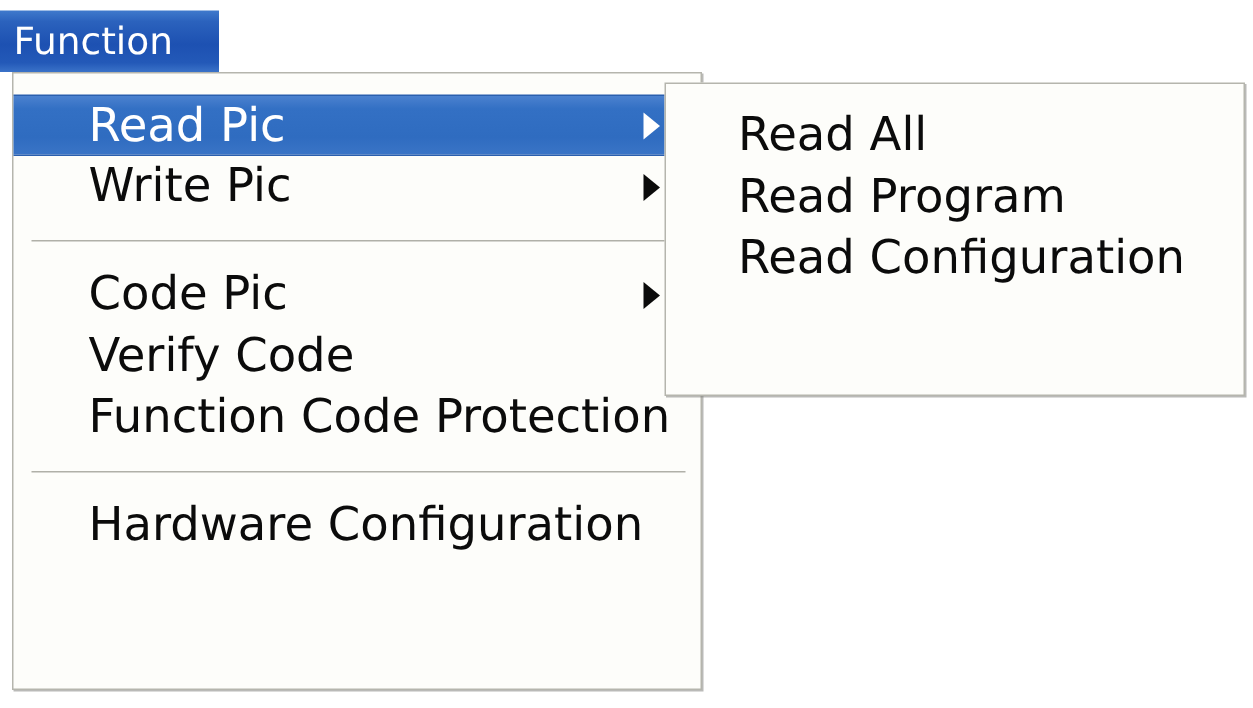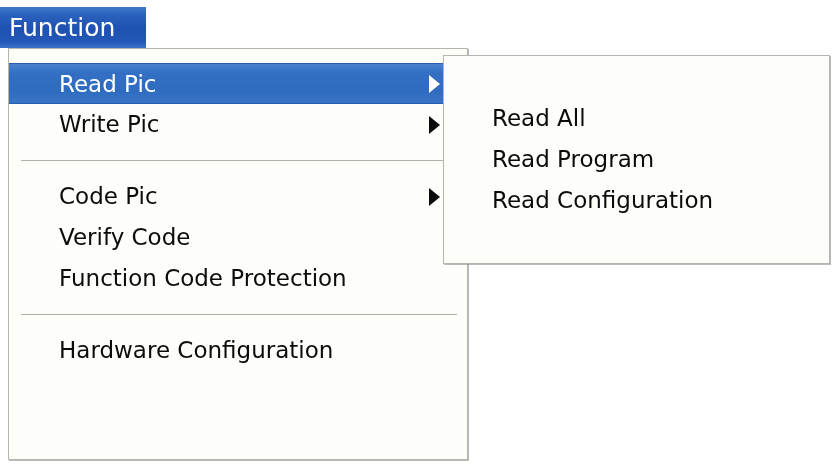--- a/index.html
+++ b/index.html
@@ -65,35 +65,34 @@
     top: 55px;
     width: 387px;
     height: 209px;
   }
 
   
   .menu-item {
     position: relative;
     height: 41px;
     line-height: 41px;
-    font-size: 23px;
+    font-size: 31px;
     color: #0b0b0b;
     white-space: nowrap;
     box-sizing: border-box;
     cursor: default;
   }
   .menu-item .label {
     position: absolute;
     top: 0;
     left: 50px;
     line-height: 41px;
   }
   #submenu-read-pic .menu-item .label {
     left: 48px;
-    margin-top: 28px;
   }
   .menu-item.highlighted {
     background: linear-gradient(180deg,
                 #4b81cf 0%,
                 #3370c4 22%,
                 #2f6cc0 70%,
                 #3a74c6 100%);
     color: #ffffff;
     border-top: 1px solid #2a5fae;
     border-bottom: 1px solid #2a5fae;

